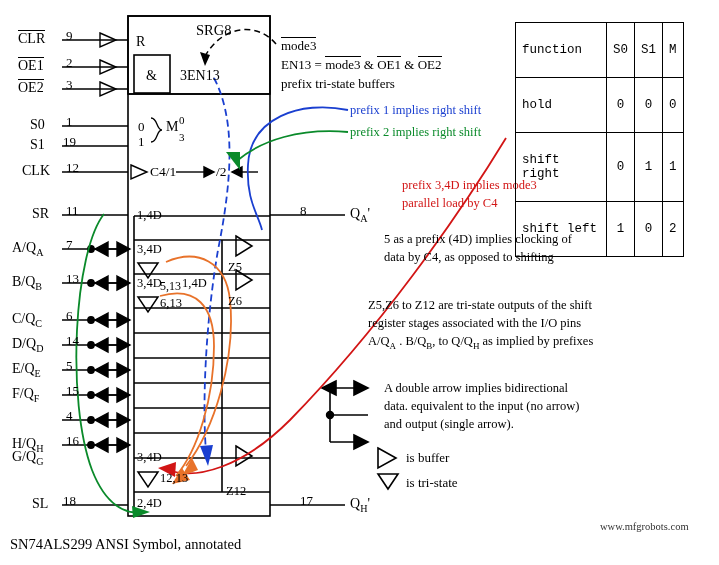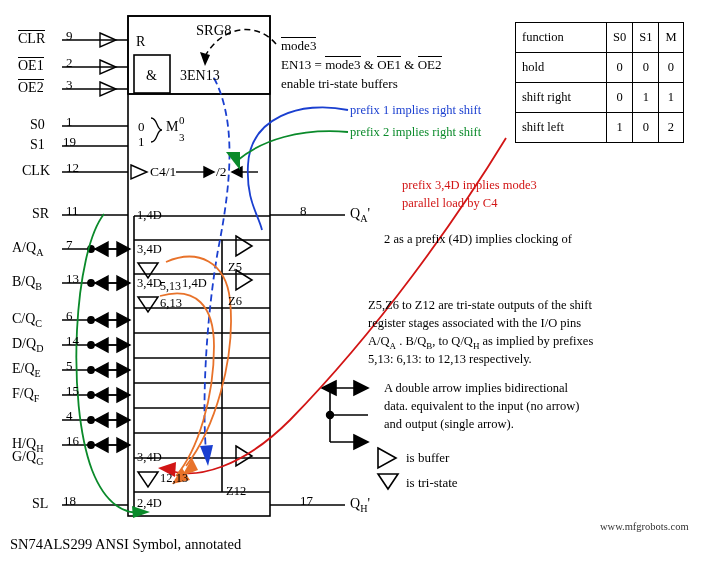--- a/index.html
+++ b/index.html
@@ -11,21 +11,21 @@
     position:relative;
     overflow:hidden;
   }
   #root{position:absolute;left:0;top:0;width:719px;height:565px;}
   svg.layer{position:absolute;left:0;top:0;width:719px;height:565px;}
   .txt{position:absolute;white-space:pre;font-family:"Liberation Serif", serif;}
   .blue{color:#1a3fd0;}
   .green{color:#0a8a2a;}
   .red{color:#d21515;}
   .tbl{position:absolute;left:515px;top:22px;border-collapse:collapse;font-size:12.5px;}
-  .tbl td{border:1px solid #000;padding:7px 6px;text-align:center;font-family:Liberation Serif, serif;}
+  .tbl td{border:1px solid #000;padding:20px 6px;text-align:center;font-family:Liberation Mono, monospace;}
   .tbl td.fn{text-align:left;width:78px;}
   .ovl{position:relative;display:inline-block;}
   .ovl::before{content:"";position:absolute;left:0;right:0;top:-1px;border-top:1px solid #000;}
   sub{font-size:72%;}
   .caption{position:absolute;left:10px;top:536px;font-size:14.5px;}
   .credit{position:absolute;left:600px;top:521px;font-size:10.5px;color:#333;}
 </style>
 </head>
 <body>
 
@@ -294,34 +294,34 @@
   <div class="txt" style="left:137px;top:450px;font-size:12.5px;">3,4D</div>
   <div class="txt" style="left:160px;top:471px;font-size:12.5px;">12,13</div>
   <div class="txt" style="left:137px;top:496px;font-size:12.5px;">2,4D</div>
 
   <div class="txt" style="left:228px;top:260px;font-size:12.5px;">Z5</div>
   <div class="txt" style="left:228px;top:294px;font-size:12.5px;">Z6</div>
   <div class="txt" style="left:226px;top:484px;font-size:12.5px;">Z12</div>
 
   <div class="txt" style="left:281px;top:38px;font-size:13px;"><span class="ovl">mode3</span></div>
   <div class="txt" style="left:281px;top:57px;font-size:13px;">EN13 = <span class="ovl">mode3</span> &amp; <span class="ovl">OE1</span> &amp; <span class="ovl">OE2</span></div>
-  <div class="txt" style="left:281px;top:76px;font-size:13px;">enable tri-state buffers</div>
+  <div class="txt" style="left:281px;top:76px;font-size:13px;">prefix tri-state buffers</div>
 
   <div class="txt blue" style="left:350px;top:103px;font-size:12.5px;">prefix 1 implies right shift</div>
   <div class="txt green" style="left:350px;top:125px;font-size:12.5px;">prefix 2 implies right shift</div>
 
   <div class="txt red" style="left:402px;top:178px;font-size:12.5px;">prefix 3,4D implies mode3</div>
   <div class="txt red" style="left:402px;top:196px;font-size:12.5px;">parallel load by C4</div>
 
-  <div class="txt" style="left:384px;top:232px;font-size:12.5px;">2 as a prefix (4D) implies clocking of</div>
+  <div class="txt" style="left:384px;top:232px;font-size:12.5px;">5 as a prefix (4D) implies clocking of</div>
+  <div class="txt" style="left:384px;top:250px;font-size:12.5px;">data by C4, as opposed to shifting</div>
 
   <div class="txt" style="left:368px;top:298px;font-size:12.5px;">Z5,Z6 to Z12 are tri-state outputs of the shift</div>
   <div class="txt" style="left:368px;top:334px;font-size:12.5px;">A/Q<sub>A</sub> . B/Q<sub>B</sub>, to Q/Q<sub>H</sub> as implied by prefixes</div>
   <div class="txt" style="left:368px;top:316px;font-size:12.5px;">register stages associated with the I/O pins</div>
-  <div class="txt" style="left:368px;top:352px;font-size:12.5px;">5,13: 6,13: to 12,13 respectively.</div>
 
   <div class="txt" style="left:384px;top:381px;font-size:12.5px;">A double arrow implies bidirectional</div>
   <div class="txt" style="left:384px;top:399px;font-size:12.5px;">data. equivalent to the input (no arrow)</div>
   <div class="txt" style="left:384px;top:417px;font-size:12.5px;">and output (single arrow).</div>
 
   <div class="txt" style="left:406px;top:450px;font-size:13px;">is buffer</div>
   <div class="txt" style="left:406px;top:475px;font-size:13px;">is tri-state</div>
 
   <table class="tbl">
     <tbody>

